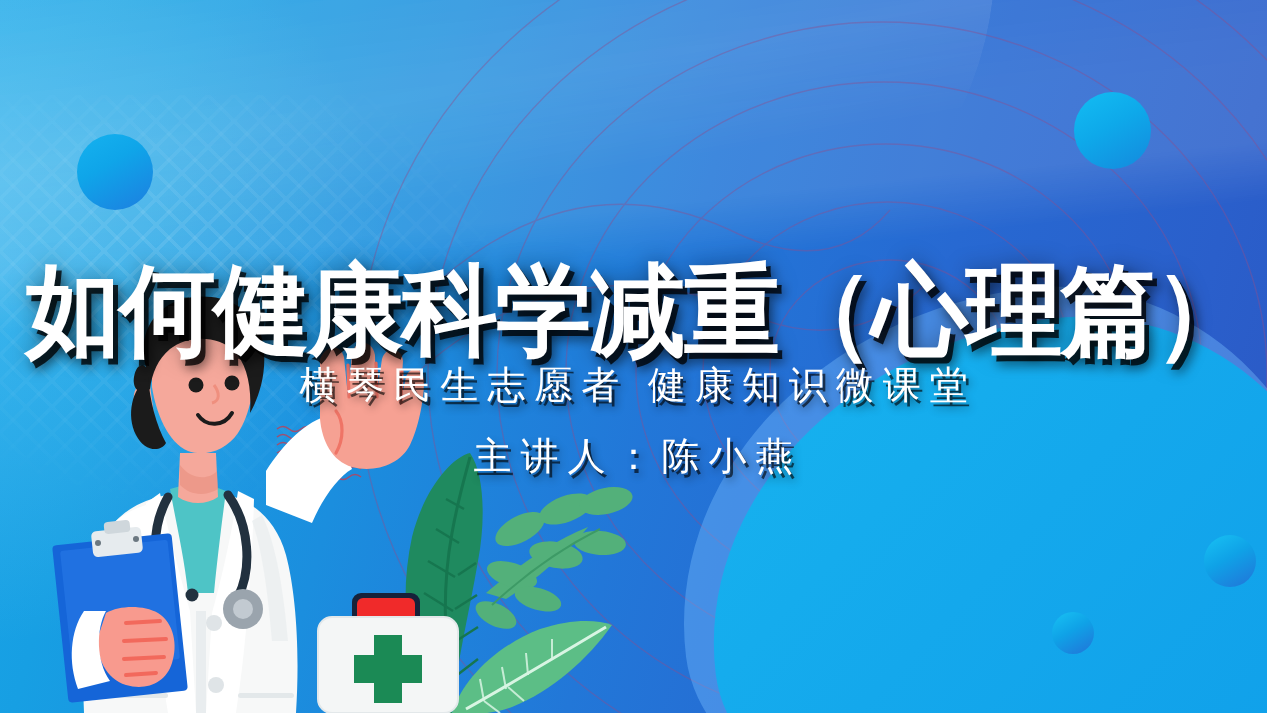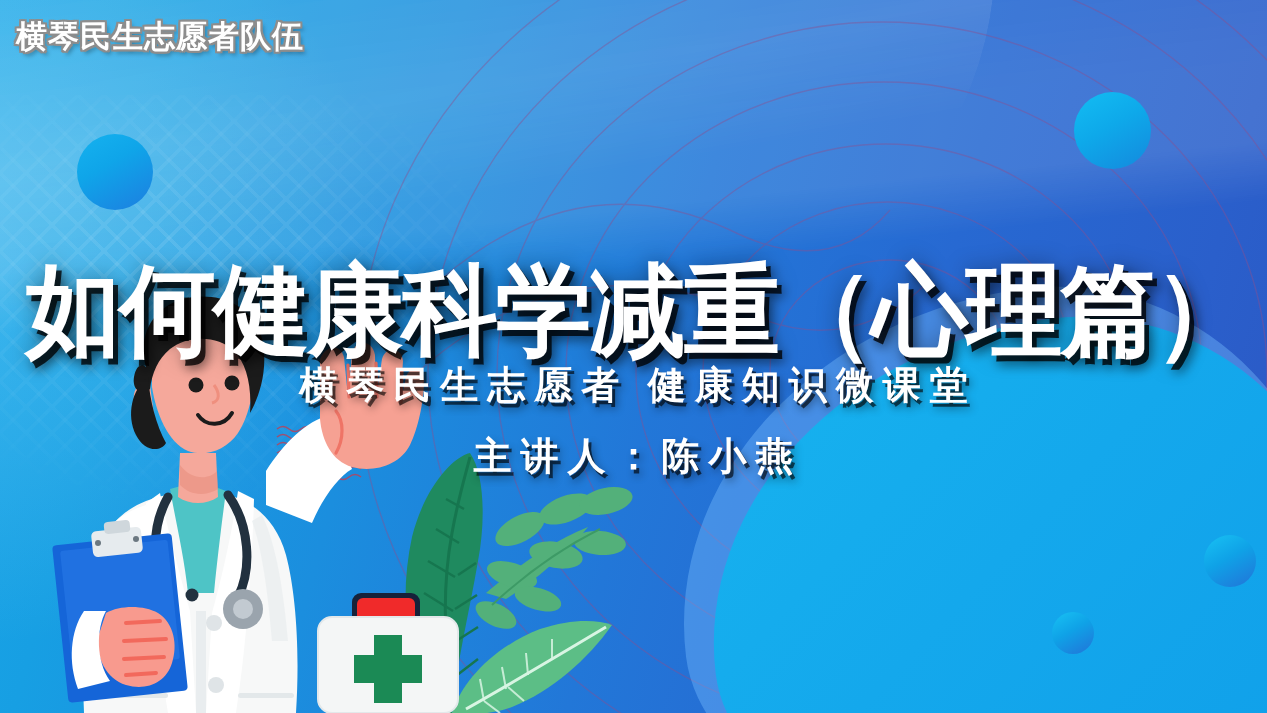--- a/index.html
+++ b/index.html
@@ -109,21 +109,21 @@
     text-shadow:
       5px 6px 0 rgba(0,0,0,.78),
       7px 9px 12px rgba(0,0,0,.55),
       0 0 22px rgba(0,0,0,.35);
     white-space:nowrap;
   }
 
   .sub-line{
     position:absolute;left:0;right:0;
     text-align:center;color:#ffffff;
-    font-size:38px;font-weight:bold;
+    font-size:38px;font-weight:normal;
     letter-spacing:9px;
     text-indent:9px;
     text-shadow:
       3px 4px 0 rgba(0,0,0,.62),
       4px 6px 8px rgba(0,0,0,.45);
     white-space:nowrap;
   }
   .sub-1{top:360px;}
   .sub-2{top:431px;}
 </style>
@@ -323,21 +323,20 @@
         <g stroke="#f2695c" stroke-width="4" fill="none" stroke-linecap="round">
           <path d="M126 330 L160 328"></path>
           <path d="M124 348 L166 346"></path>
           <path d="M124 366 L164 364"></path>
           <path d="M126 382 L156 380"></path>
         </g>
       </g>
     </svg>
   </div>
 
-  <div class="brand-tag">横琴民生志愿者队伍</div>
 
   <h1 class="main-title">如何健康科学减重（心理篇）</h1>
 
   <div class="sub-line sub-1">横琴民生志愿者 健康知识微课堂</div>
 
   <div class="sub-line sub-2">主讲人：陈小燕</div>
 
 </div>
 
 </body></html>

